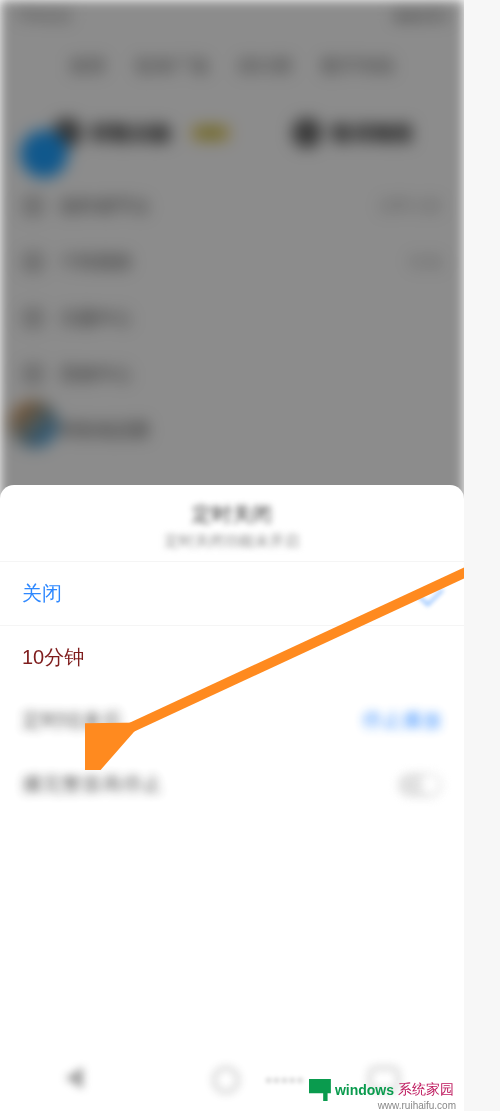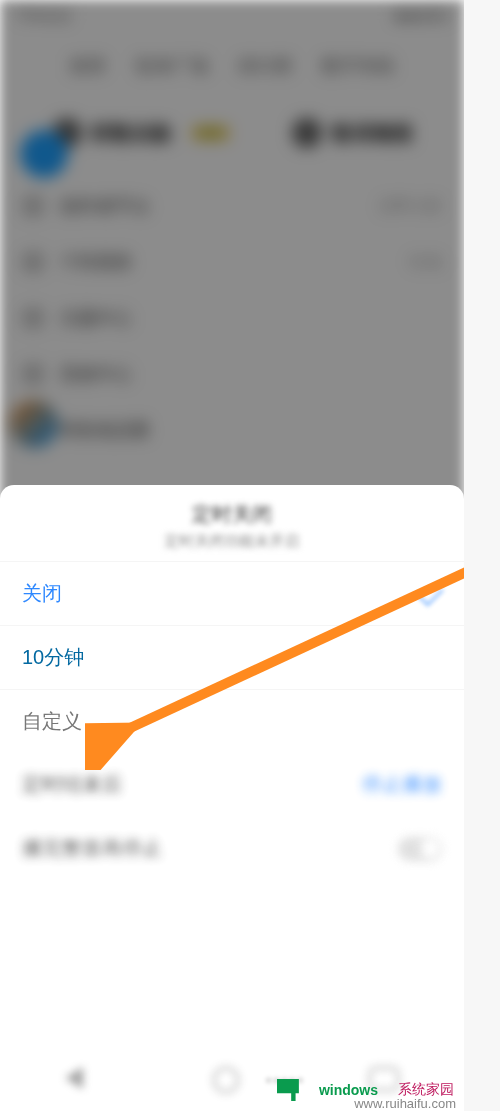--- a/index.html
+++ b/index.html
@@ -112,21 +112,21 @@
     color: #333;
   }
   .sheet-sub {
     font-size: 15px;
     color: #888;
     margin-top: 4px;
   }
   .opt {
     padding: 18px 22px;
     font-size: 20px;
-    color: #0369a1;
+    color: #7f1d1d;
     border-top: 1px solid rgba(0,0,0,0.04);
     display: flex;
     align-items: center;
     justify-content: space-between;
   }
   .opt:first-of-type { border-top: none; }
   .opt.selected { color: #2e88ff; }
   .opt.dim { color: #777; }
   .check {
     width: 20px; height: 12px;
@@ -167,33 +167,33 @@
     right: 160px;
     font-size: 13px;
     color: rgba(0,0,0,0.18);
     filter: blur(2px);
   }
   .wm-corner {
     position: absolute;
     bottom: 0; right: 0;
     display: flex;
     align-items: center;
-    gap: 20px;
+    gap: 4px;
     padding: 6px 10px 10px;
     font-size: 14px;
   }
   .wm-logo {
     width: 22px; height: 22px; background:#0a9b4e;
     clip-path: polygon(0 0, 100% 0, 100% 65%, 85% 65%, 85% 100%, 65% 100%, 65% 65%, 0 65%);
   }
   .wm-text1 { color:#0a9b4e; font-weight:600; }
   .wm-text2 { color:#be185d; }
   .wm-url {
     position:absolute; bottom:0; right:8px;
-    font-size:13px; color:#888;text-align:center;
+    font-size:10px; color:#888;text-align:center;
   }
   .navbar {
     position:absolute; bottom:18px; left:0; right:0;
     display:flex; justify-content:space-around;
     filter: blur(4px);
     opacity:0.6;
   }
   .navbtn { width:26px; height:20px; border:2px solid #666; border-radius:6px; }
   .navbtn.circ { border-radius:50%; width:22px; height:22px; }
   .navbtn.tri { width:0; height:0; border:none; border-top:11px solid transparent; border-bottom:11px solid transparent; border-right:18px solid #666; border-radius:0; }
@@ -259,23 +259,20 @@
       <div class="sheet-title">定时关闭</div>
       <div class="sheet-sub">定时关闭功能未开启</div>
     </div>
 
     <div class="opt selected">
       <span>关闭</span>
       <span class="check"></span>
     </div>
     <div class="opt">
       <span>10分钟</span>
-    </div>
-    <div class="opt dim">
-      <span>自定义</span>
     </div>
 
     <div class="blurred-rows">
       <div class="opt">
         <span>定时结束后</span>
         <span class="blue">停止播放</span>
       </div>
       <div class="opt">
         <span>播完整首再停止</span>
         <span class="toggle"></span>

